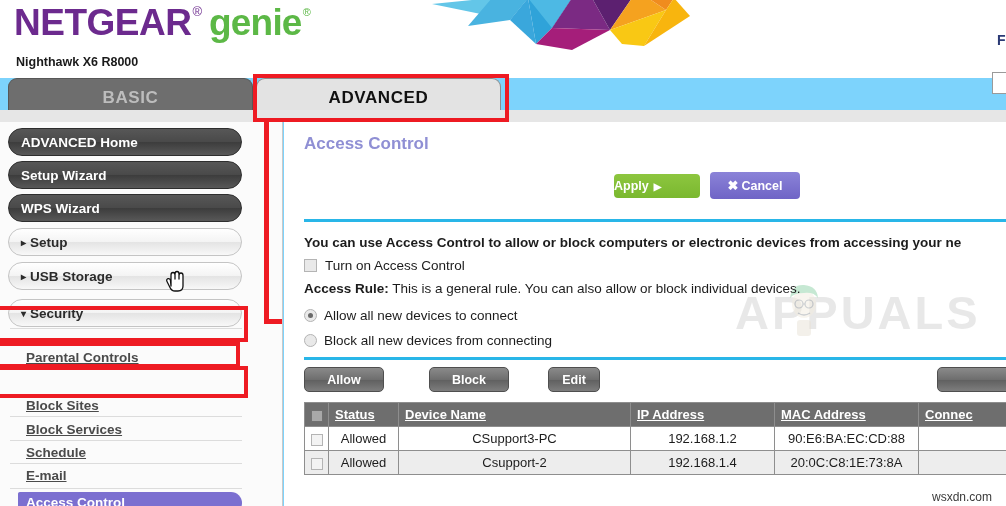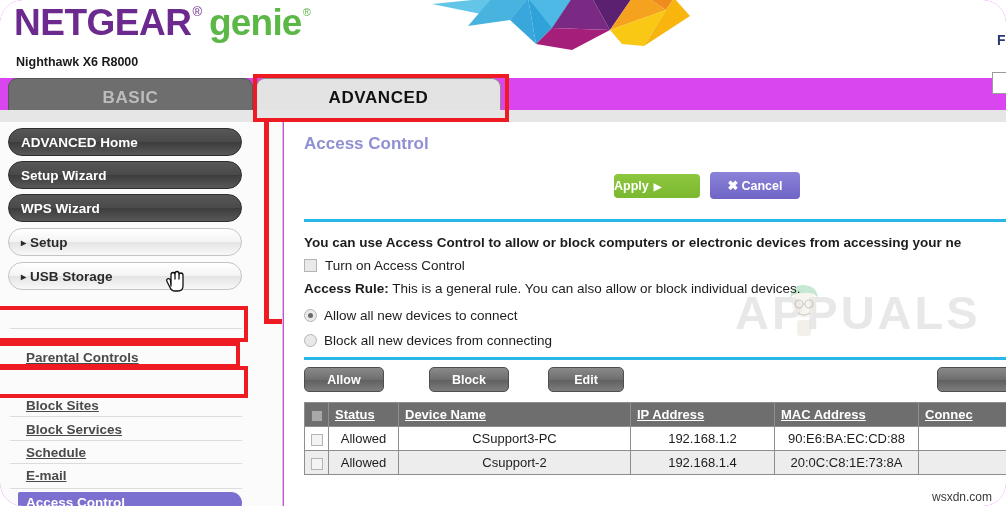--- a/index.html
+++ b/index.html
@@ -6,23 +6,22 @@
   html, body {
     margin: 0; padding: 0;
     width: 1006px; height: 506px;
     overflow: hidden;
     background: #ffffff;
     font-family: "Liberation Sans", sans-serif;
   }
   #root {
     position: relative;
     width: 1006px; height: 506px;
-    background: #d946ef;
+    background: #7dd3fc;
     overflow: hidden;
-    border-radius: 23px;
   }
 
   
   #header {
     position: absolute; left: 0; top: 0; width: 1006px; height: 78px;
     background: #ffffff;
   }
   #brand {
     position: absolute; left: 14px; top: 2px;
     white-space: nowrap;
@@ -341,20 +340,23 @@
     </div>
     <div class="nav-btn nav-light" style="top:106px;">
       <span class="nav-arrow">▸</span><span>Setup</span>
     </div>
     <div class="nav-btn nav-dark" style="top:72px;">
       <span>WPS Wizard</span>
     </div>
     <div class="nav-btn nav-light" style="top:140px;">
       <span class="nav-arrow">▸</span><span>USB Storage</span>
     </div>
+    <div class="nav-btn nav-light" style="top:177px;">
+      <span class="nav-arrow">▾</span><span>Security</span>
+    </div>
 
     <div class="sub-rule" style="top:206px;"></div>
     <div class="sub-link" style="top:228px;">Parental Controls</div>
     <div class="sub-rule" style="top:246px;"></div>
 
     <div id="nav-access-control">
       <span>Access Control</span>
     </div>
 
     <div class="sub-link" style="top:276px;">Block Sites</div>
@@ -411,21 +413,21 @@
       <span class="rb on"></span><span>Allow all new devices to connect</span>
     </div>
     <div class="radio-row" style="top:211px;">
       <span class="rb"></span><span>Block all new devices from connecting</span>
     </div>
 
     <div class="hline" style="top:235px;"></div>
 
     <div class="act-btn" style="left:20px;width:80px;">Allow</div>
     <div class="act-btn" style="left:145px;width:80px;">Block</div>
-    <div class="act-btn" style="left:264px;width:76px;">Edit</div>
+    <div class="act-btn" style="left:264px;width:52px;">Edit</div>
     <div class="act-btn" style="left:653px;width:74px;"></div>
 
     <table id="devtable">
       <colgroup>
         <col style="width:24px">
           <col style="width:70px">
           <col style="width:232px">
         <col style="width:144px">
           <col style="width:144px">
           <col style="width:112px">

